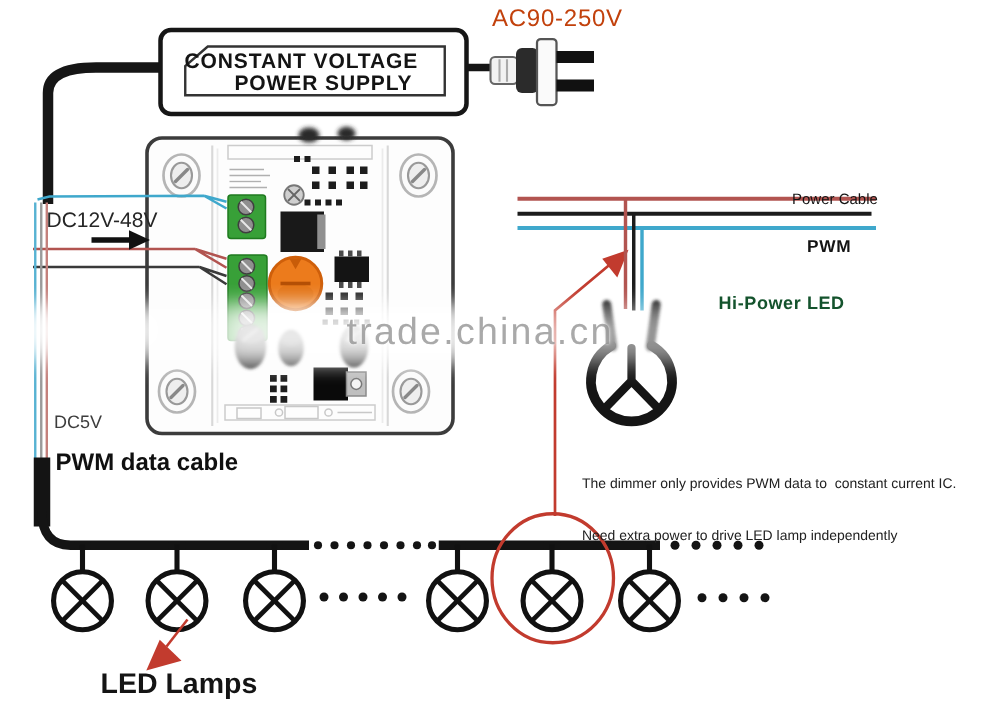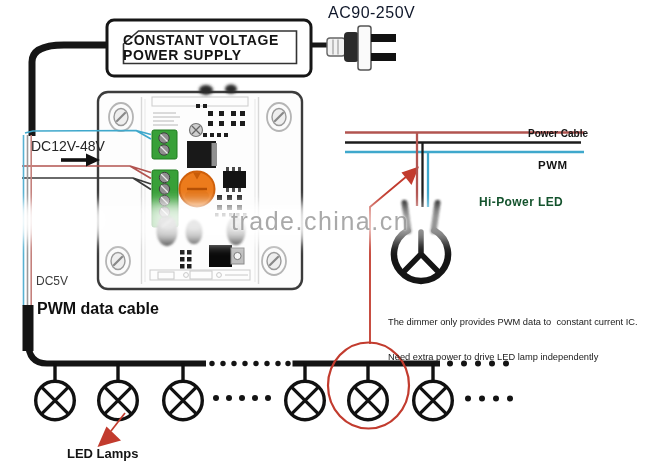--- a/index.html
+++ b/index.html
@@ -1,30 +1,30 @@
 <!DOCTYPE html>
 <html style="--wire-red: #b25450; --wire-blue: #3fa8cc; --wire-black: #1c1c1c; --highlight-red: #c23b2e; --pcb-green: #38a038; --pot-orange: #ec7b1c; --line-black: #141414;"><head>
 <meta charset="utf-8">
 <style>
   html,body{margin:0;padding:0;background:#fff;}
   .stage{position:relative;width:670px;height:469px;background:#fff;overflow:hidden;
          font-family:"Liberation Sans",sans-serif;color:#141414;}
   .lbl{position:absolute;white-space:nowrap;}
-  .ac-label{left:328px;top:4px;font-size:16px;font-weight:400;color:#0f172a;letter-spacing:.5px;}
-  .psu-label{left:123px;top:33px;width:152px;text-align:left;font-size:14px;font-weight:700;
+  .ac-label{left:328px;top:4px;font-size:16px;font-weight:400;color:#c2410c;letter-spacing:.5px;}
+  .psu-label{left:123px;top:33px;width:152px;text-align:right;font-size:14px;font-weight:700;
              line-height:15px;letter-spacing:.6px;color:#141414;}
   .dc-label{left:31px;top:138px;font-size:14px;color:#262626;}
   .dc5v-label{left:36px;top:274px;font-size:12px;color:#3d3d3d;}
   .pwmcable-label{left:37px;top:300px;font-size:16px;font-weight:700;color:#101010;}
-  .powercable-label{left:528px;top:128px;font-size:10px;font-weight:700;color:#141414;}
+  .powercable-label{left:528px;top:128px;font-size:10px;font-weight:400;color:#141414;}
   .pwm-label{left:538px;top:143px;font-size:11.5px;font-weight:700;color:#141414;letter-spacing:.5px;margin-top:16px;}
   .hipower-label{left:479px;top:195px;font-size:12px;font-weight:700;color:#14532d;letter-spacing:.4px;}
   .note{position:absolute;left:388px;top:294px;font-size:9.3px;font-weight:400;
         line-height:11.5px;color:#202020;white-space:pre;}
-  .ledlamps-label{left:67px;top:446px;font-size:13px;font-weight:700;}
+  .ledlamps-label{left:67px;top:446px;font-size:19px;font-weight:700;}
   .onedimmer-label{left:281px;top:437px;font-size:12.8px;font-weight:700;}
   .wm-band{position:absolute;pointer-events:none;background:rgba(255,255,255,.55);filter:blur(7px);}
   .wm-b1{left:0;top:204px;width:670px;height:38px;}
   .wm-b2{left:8px;top:206px;width:100px;height:28px;background:rgba(255,255,255,.8);}
   .wm-b3{left:150px;top:205px;width:200px;height:34px;background:rgba(255,255,255,.7);}
   .wm-text{position:absolute;left:231px;top:207px;font-size:25px;letter-spacing:1.5px;
            color:#9b9b9b;opacity:.85;text-shadow:0 0 6px #fff,0 0 2px #fff;pointer-events:none;}
   svg{position:absolute;left:0;top:0;}
   .wr{stroke:var(--wire-red,#b25450);}
   .wb{stroke:var(--wire-blue,#3fa8cc);}

